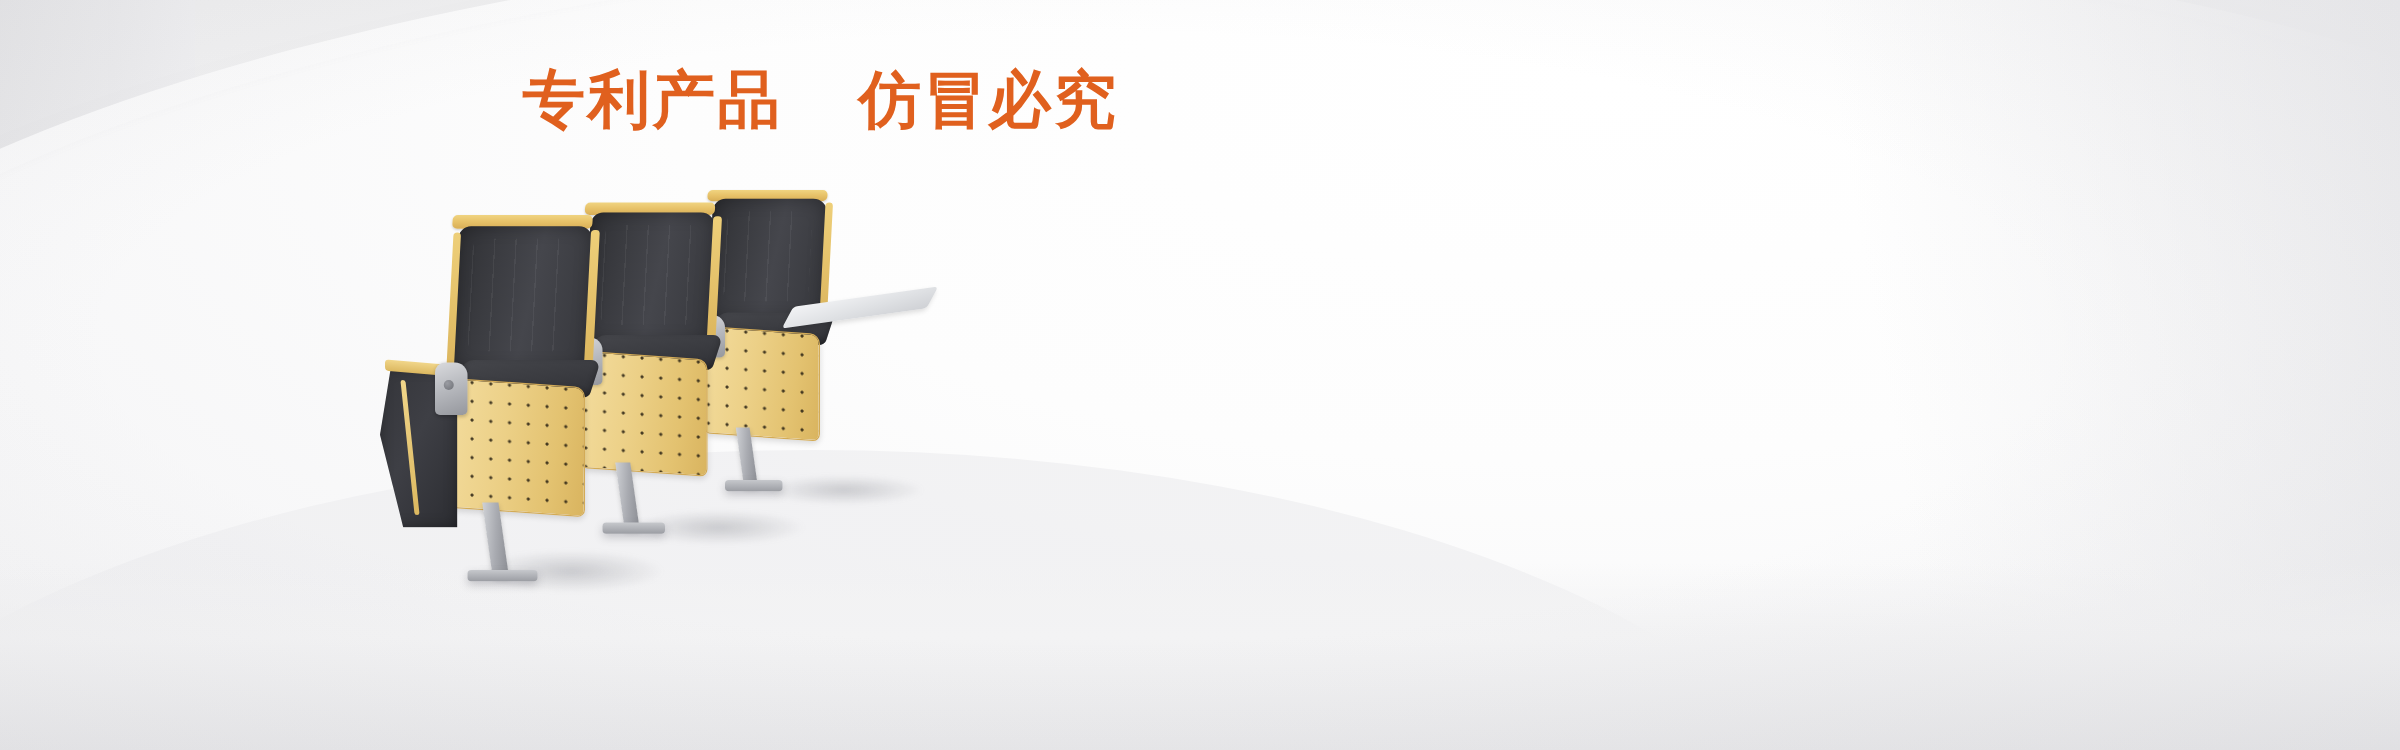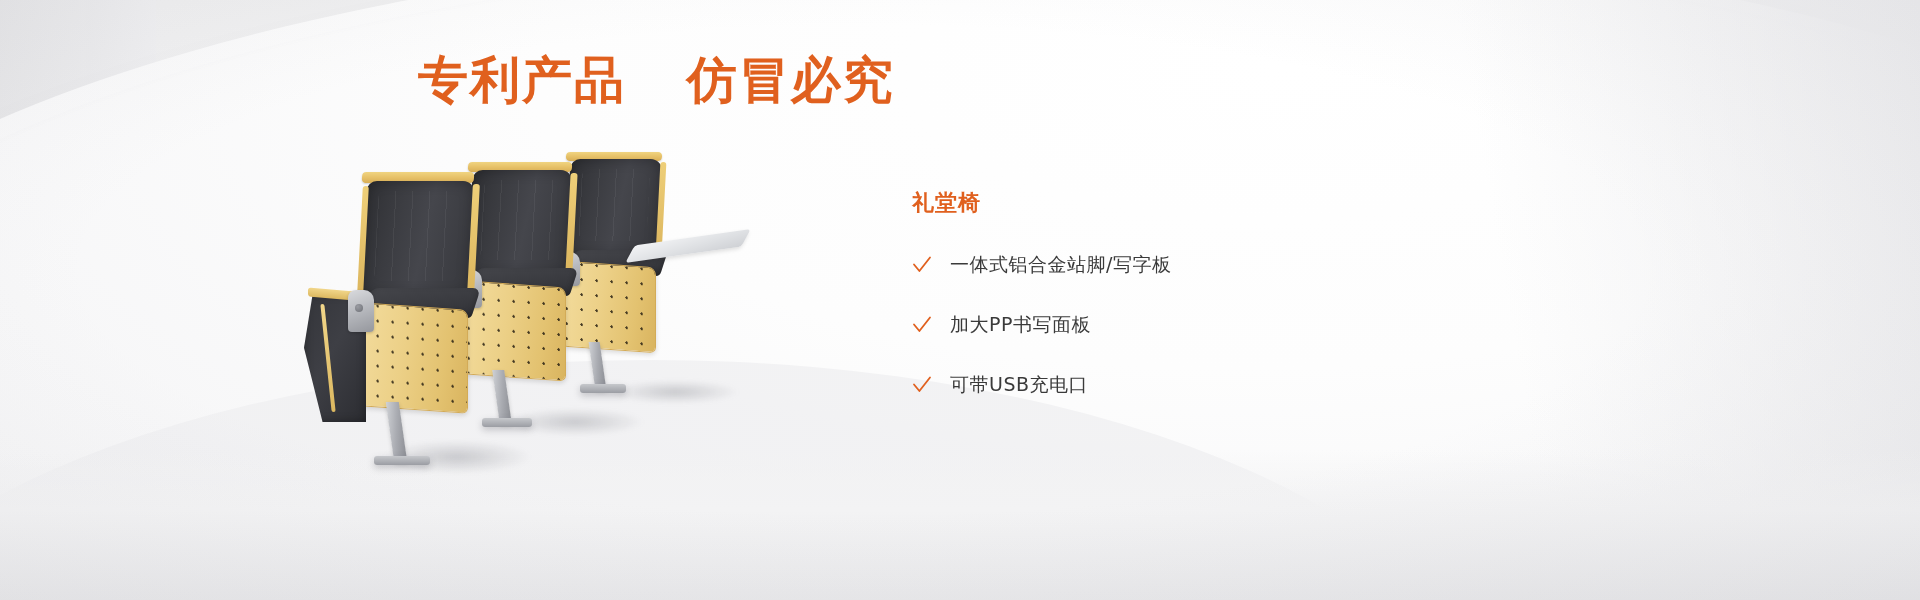--- a/index.html
+++ b/index.html
@@ -300,38 +300,14 @@
                   clip-path:polygon(14% 0%,100% 6%,100% 100%,30% 100%,0% 42%);"></div>
       <div class="arm-wood" style="left:-44px; top:124px; width:58px; height:9px; transform:skewY(5deg);"></div>
       <div class="arm-wood" style="left:-26px; top:138px; width:4px; height:108px; transform:skewX(6deg);"></div>
       <div class="arm" style="left:-4px; top:124px; width:26px; height:42px;"></div>
       <div class="arm-knob" style="left:3px; top:138px;"></div>
       <div class="leg" style="left:38px; top:236px; width:13px; height:60px; transform:skewX(8deg);"></div>
       <div class="foot" style="left:22px; top:290px; width:56px;"></div>
     </div>
   </div>
 
-  <div class="features">
-    <h2>礼堂椅</h2>
-
-    <div class="feature-row">
-      <svg class="check-icon" viewBox="0 0 20 20">
-        <path d="M2 9.5 L7.4 16 L18 2.5" fill="none" stroke="#e0601e" stroke-width="1.8" stroke-linecap="round" stroke-linejoin="round"></path>
-      </svg>
-      <span class="feature-text">一体式铝合金站脚/写字板</span>
-    </div>
-
-    <div class="feature-row">
-      <svg class="check-icon" viewBox="0 0 20 20">
-        <path d="M2 9.5 L7.4 16 L18 2.5" fill="none" stroke="#e0601e" stroke-width="1.8" stroke-linecap="round" stroke-linejoin="round"></path>
-      </svg>
-      <span class="feature-text">加大PP书写面板</span>
-    </div>
-
-    <div class="feature-row">
-      <svg class="check-icon" viewBox="0 0 20 20">
-        <path d="M2 9.5 L7.4 16 L18 2.5" fill="none" stroke="#e0601e" stroke-width="1.8" stroke-linecap="round" stroke-linejoin="round"></path>
-      </svg>
-      <span class="feature-text">可带USB充电口</span>
-    </div>
-  </div>
 
 </div>
 
 </body></html>

